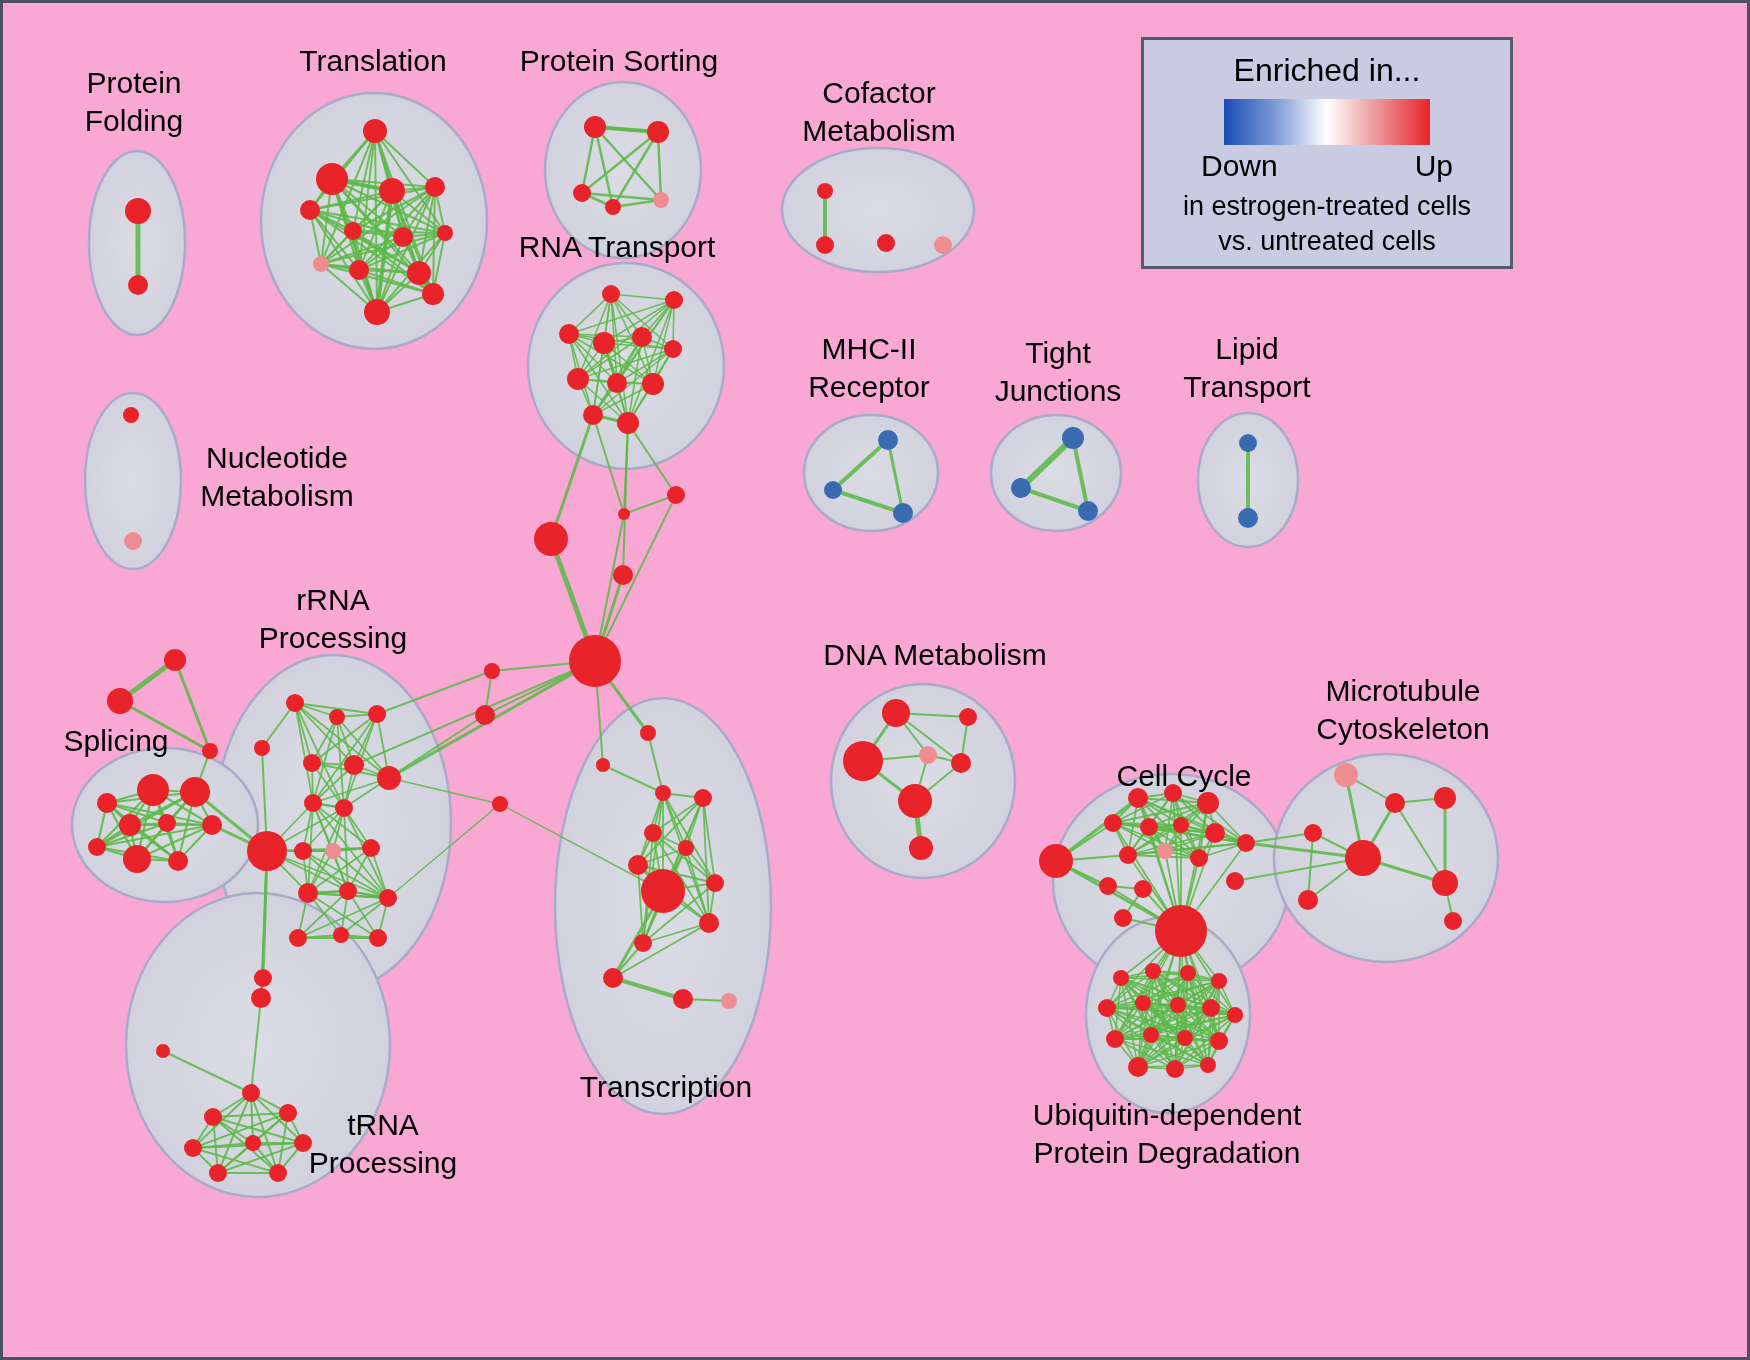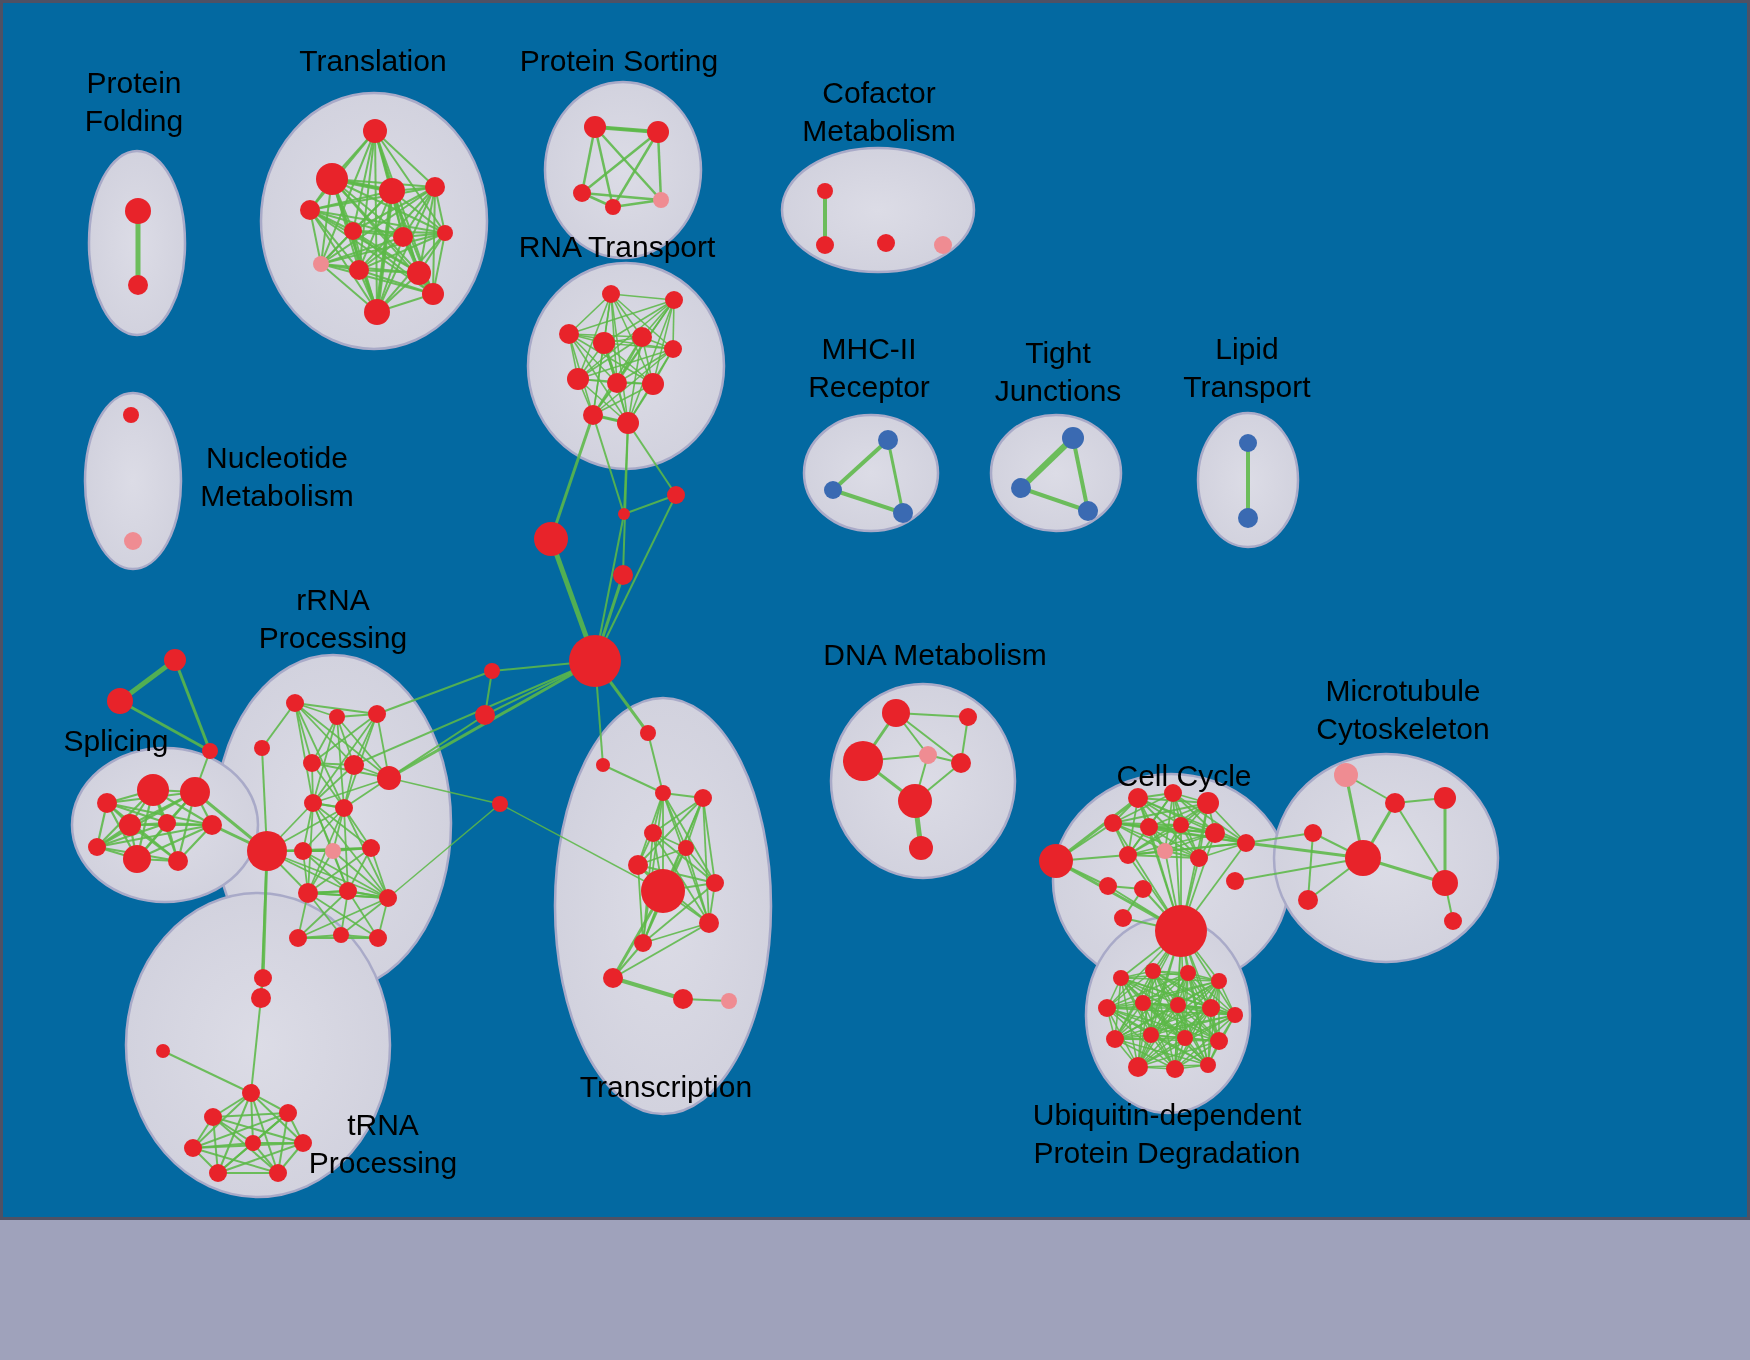--- a/index.html
+++ b/index.html
@@ -1,19 +1,19 @@
 <!DOCTYPE html>
 <html><head>
 <meta charset="utf-8">
 <style>
   html,body{margin:0;padding:0;background:#9fa2bb;}
   #stage{
     position:relative;
-    width:1750px;height:1220px;
-    background:#0369a1;
+    width:1750px;height:1360px;
+    background:#f9a8d4;
     border:3px solid #4e5164;
     box-sizing:border-box;
     overflow:hidden;
     font-family:"Liberation Sans", sans-serif;
   }
   #network-svg{position:absolute;left:0;top:0;}
   #network-svg text{font-family:"Liberation Sans", sans-serif;}
   .legend{
     position:absolute;
     left:1138px;top:34px;width:372px;height:232px;
@@ -866,13 +866,23 @@
         <text x="1400" y="698" text-anchor="middle" font-size="30" fill="#000000">Microtubule</text>
         <text x="1400" y="736" text-anchor="middle" font-size="30" fill="#000000">Cytoskeleton</text>
         <text x="380" y="1132" text-anchor="middle" font-size="30" fill="#000000">tRNA</text>
         <text x="380" y="1170" text-anchor="middle" font-size="30" fill="#000000">Processing</text>
         <text x="663" y="1094" text-anchor="middle" font-size="30" fill="#000000">Transcription</text>
         <text x="1164" y="1122" text-anchor="middle" font-size="30" fill="#000000">Ubiquitin-dependent</text>
         <text x="1164" y="1160" text-anchor="middle" font-size="30" fill="#000000">Protein Degradation</text>
       </g>
     </svg>
 
+  <div class="legend">
+    <div class="legend-title">Enriched in...</div>
+    <div class="legend-gradient"></div>
+    <div class="legend-row">
+      <span>Down</span>
+      <span>Up</span>
+    </div>
+    <div class="legend-sub first">in estrogen-treated cells</div>
+    <div class="legend-sub">vs. untreated cells</div>
+  </div>
 </div>
 
 </body></html>

